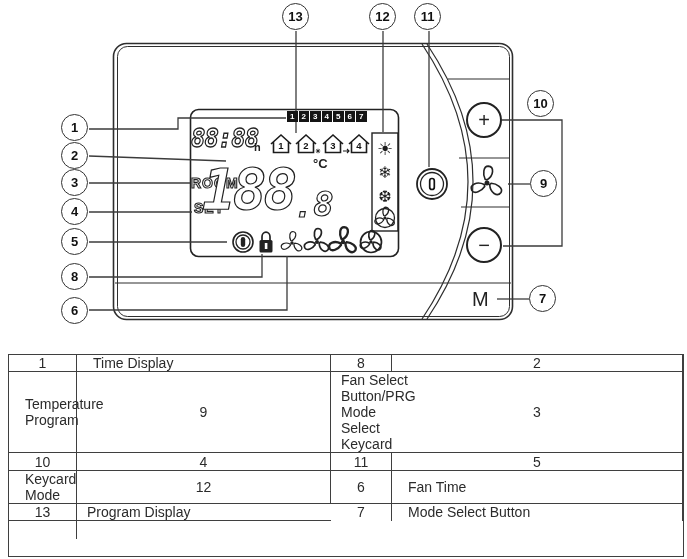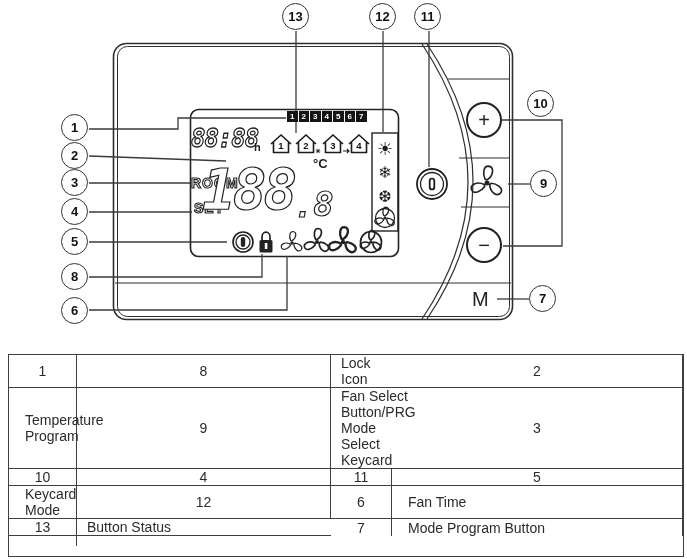--- a/index.html
+++ b/index.html
@@ -223,42 +223,42 @@
     <span class="abs modeglyph" style="left:376px;top:163px;font-size:16px">❄</span>
     <span class="abs modeglyph" style="left:376px;top:187px;font-size:16px">❆</span>
 
     <div id="btn-plus-label" class="abs">+</div>
     <div id="btn-minus-label" class="abs">−</div>
     <div id="btn-mode-label" class="abs">M</div>
   </div>
 
   <div id="parts-table">
     <div class="cell num">1</div>
+    <div class="cell lbl">Time Display</div>
     <div class="cell num">8</div>
-    <div class="cell lbl2">Lock Icon</div>
 
     <div class="cell num">2</div>
     <div class="cell lbl">Temperature Program</div>
     <div class="cell num">9</div>
     <div class="cell lbl2">Fan Select Button/PRG Mode Select Keycard</div>
 
     <div class="cell num">3</div>
     <div class="cell num">10</div>
 
     <div class="cell num">4</div>
     <div class="cell num">11</div>
 
     <div class="cell num">5</div>
     <div class="cell lbl">Keycard Mode</div>
     <div class="cell num">12</div>
 
     <div class="cell num">6</div>
     <div class="cell lbl">Fan Time</div>
     <div class="cell num">13</div>
-    <div class="cell lbl2">Button Status</div>
+    <div class="cell lbl2">Program Display</div>
 
     <div class="cell num row-last">7</div>
-    <div class="cell lbl row-last">Mode Program Button</div>
+    <div class="cell lbl row-last">Mode Select Button</div>
     <div class="cell num row-last"></div>
     <div class="cell lbl2 row-last"></div>
   </div>
 
 </div>
 
 </body></html>

